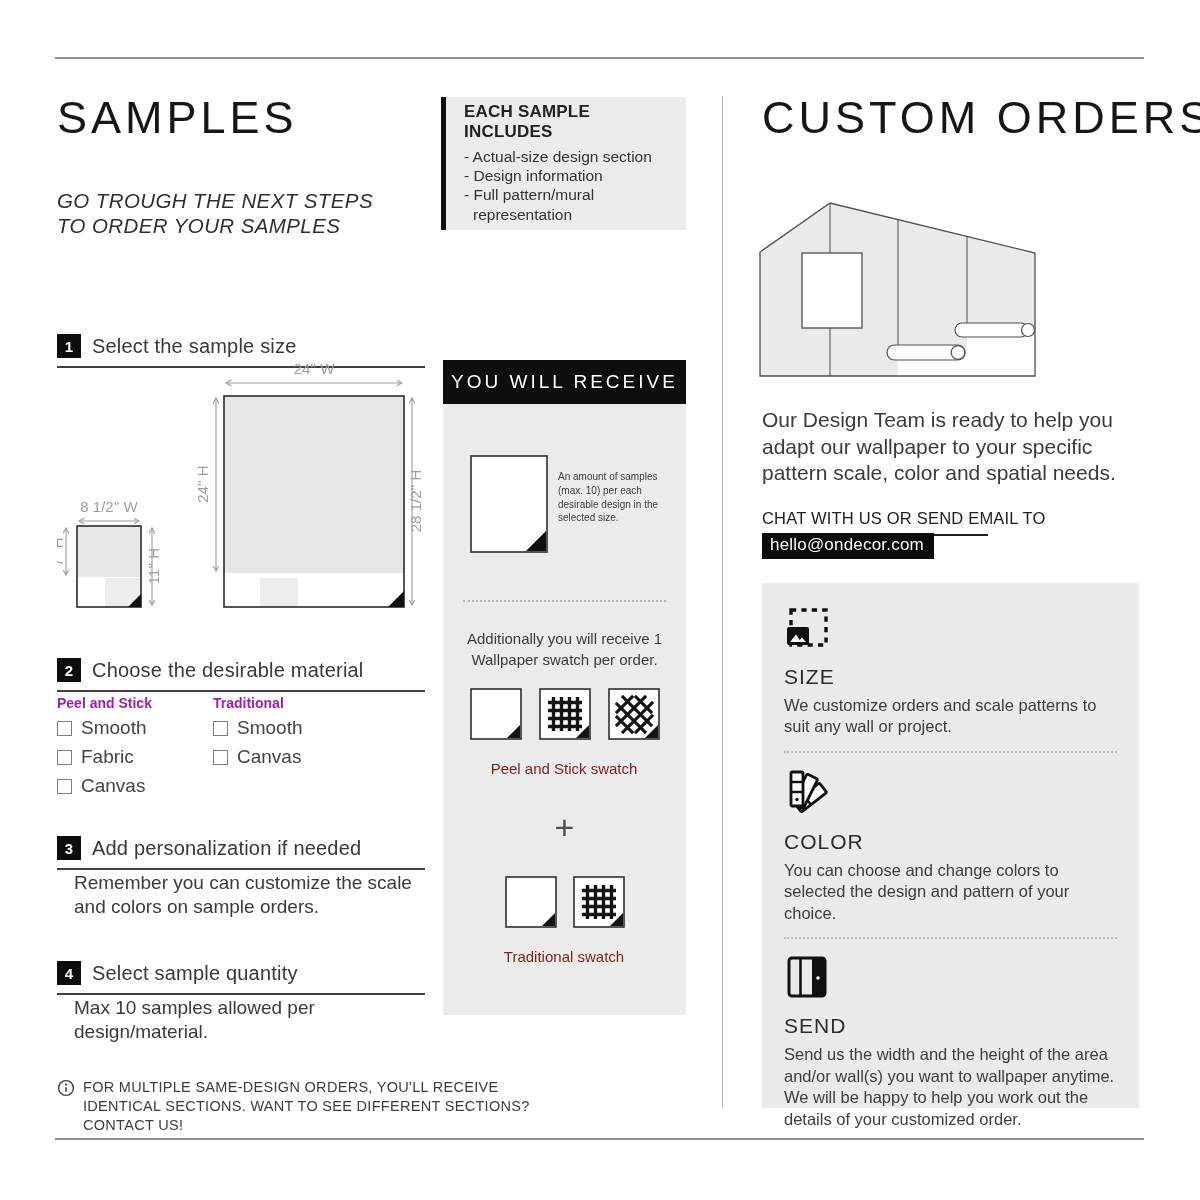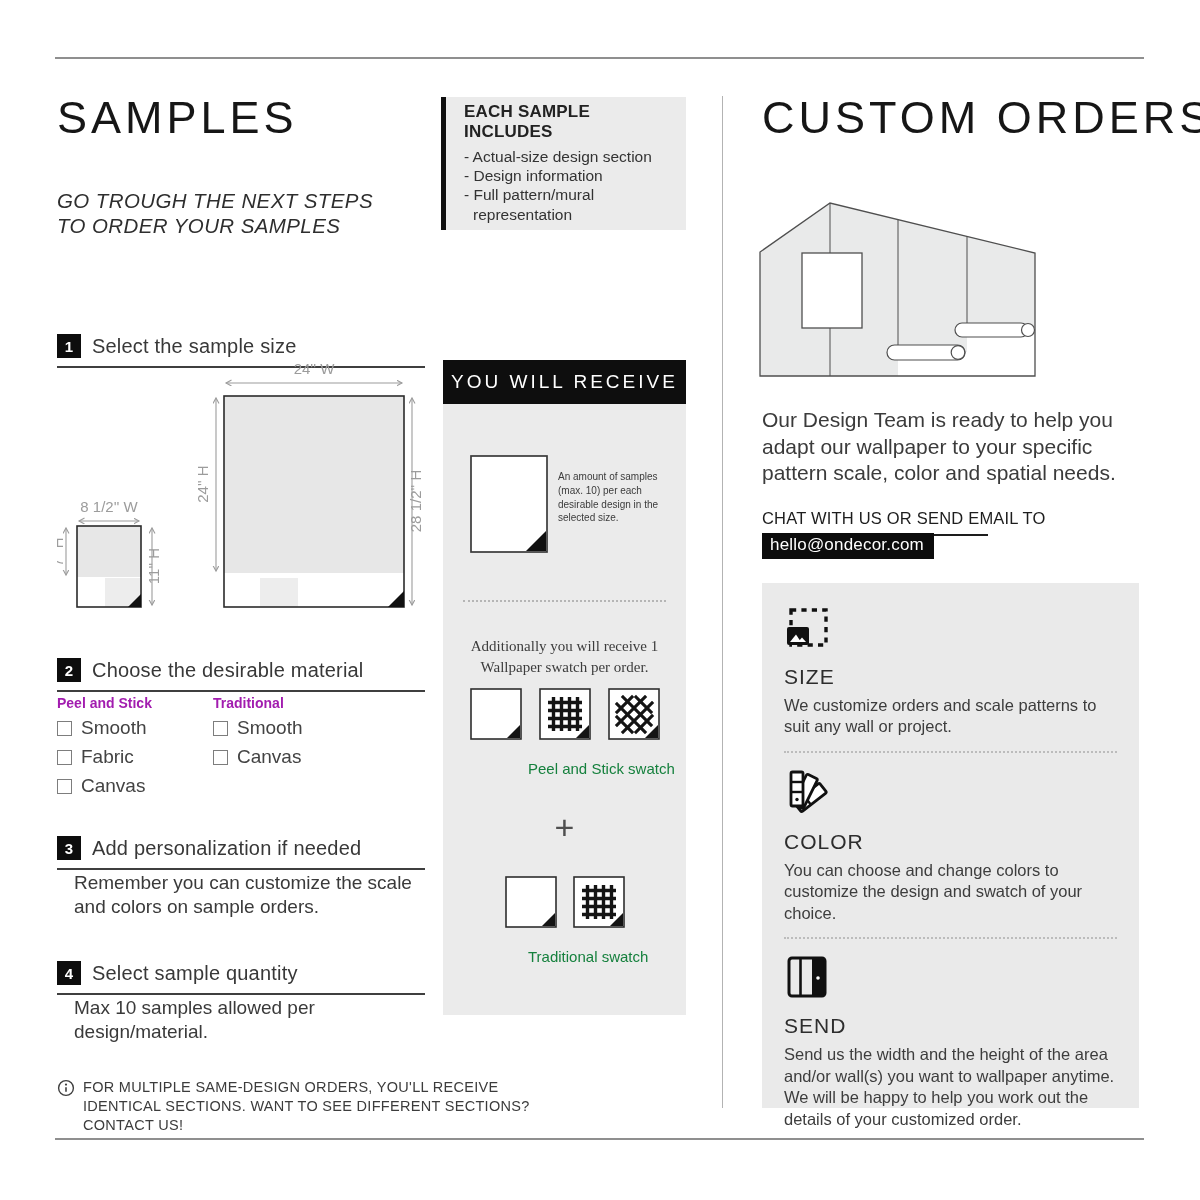--- a/index.html
+++ b/index.html
@@ -37,24 +37,24 @@
                 border-left:5px solid #0f0f0f;box-sizing:border-box;padding:5px 10px 10px 18px;}
   .includes-title{font-size:17px;font-weight:bold;color:#222;margin-bottom:5px;letter-spacing:0.2px;}
   .includes-item{font-size:15.5px;color:#333;line-height:1.24;padding-left:9px;text-indent:-9px;}
 
   .receive-panel{position:absolute;left:443px;top:360px;width:243px;height:655px;background:#ebebeb;}
   .receive-header{height:44px;background:#0e0e0e;color:#fff;display:flex;align-items:center;
                   justify-content:center;font-size:19px;letter-spacing:3px;white-space:nowrap;}
   .samples-row-icon{position:absolute;left:27px;top:95px;}
   .samples-text{position:absolute;left:115px;top:110px;width:122px;font-size:10px;line-height:1.38;color:#3c3c3c;}
   .dotted-mid{position:absolute;left:20px;top:240px;width:203px;border-top:2px dotted #b5b5b5;}
-  .additional-text{position:absolute;left:13px;top:276px;width:217px;text-align:center;
-                   font-size:15px;line-height:1.4;color:#3c3c3c;font-family:Liberation Serif, serif;}
+  .additional-text{position:absolute;left:13px;top:268px;width:217px;text-align:center;
+                   font-size:15px;line-height:1.4;color:#3c3c3c;}
   .swatch{position:absolute;}
-  .swatch-label{position:absolute;width:160px;left:41px;text-align:left;font-size:15px;line-height:1.45;color:#15803d;margin-left:44px;}
+  .swatch-label{position:absolute;width:160px;left:41px;text-align:center;font-size:15px;line-height:1.45;color:#7f1d1d;}
   .plus-sign{position:absolute;left:0;top:450px;width:243px;text-align:center;
              font-size:34px;font-weight:300;color:#4f4f4f;line-height:1;}
 
   
   .intro-right{position:absolute;left:762px;top:407px;width:358px;font-size:21px;line-height:1.27;color:#3b3b3b;}
   .chat-label{position:absolute;left:762px;top:509px;font-size:16.5px;letter-spacing:0.2px;color:#1d1d1d;
               border-bottom:2px solid #1d1d1d;padding-bottom:6px;width:226px;white-space:nowrap;}
   .email-badge{position:absolute;left:762px;top:533px;background:#0c0c0c;color:#fff;
                font-size:17px;padding:2px 10px 4px 8px;letter-spacing:0.2px;}
   .features-panel{position:absolute;left:762px;top:583px;width:377px;height:525px;background:#eaeaea;
@@ -286,21 +286,21 @@
       </g>
       <g transform="rotate(26 13 40)">
         <rect x="7" y="5" width="12" height="33" rx="1.5" fill="#fff" stroke="#111" stroke-width="2.8"></rect>
       </g>
       <rect x="7" y="4" width="12" height="34" rx="1.5" fill="#fff" stroke="#111" stroke-width="2.8"></rect>
       <line x1="7" y1="14" x2="19" y2="14" stroke="#111" stroke-width="2.4"></line>
       <line x1="7" y1="24" x2="19" y2="24" stroke="#111" stroke-width="2.4"></line>
       <circle cx="13" cy="31.5" r="1.7" fill="#111"></circle>
     </svg>
     <div class="feat-title">COLOR</div>
-    <div class="feat-body">You can choose and change colors to customize the design and swatch of your choice.</div>
+    <div class="feat-body">You can choose and change colors to selected the design and pattern of your choice.</div>
     <hr class="feat-sep">
 
     
     <svg class="feat-icon" width="48" height="46" viewBox="0 0 48 46">
       <path d="M28,4 h10 a3,3 0 0 1 3,3 v32 a3,3 0 0 1 -3,3 h-10 z" fill="#111"></path>
       <circle cx="34" cy="24" r="1.8" fill="#fff"></circle>
       <rect x="5" y="4" width="36" height="38" rx="3" fill="none" stroke="#111" stroke-width="3"></rect>
       <line x1="16.5" y1="4" x2="16.5" y2="42" stroke="#111" stroke-width="2.6"></line>
     </svg>
     <div class="feat-title">SEND</div>

